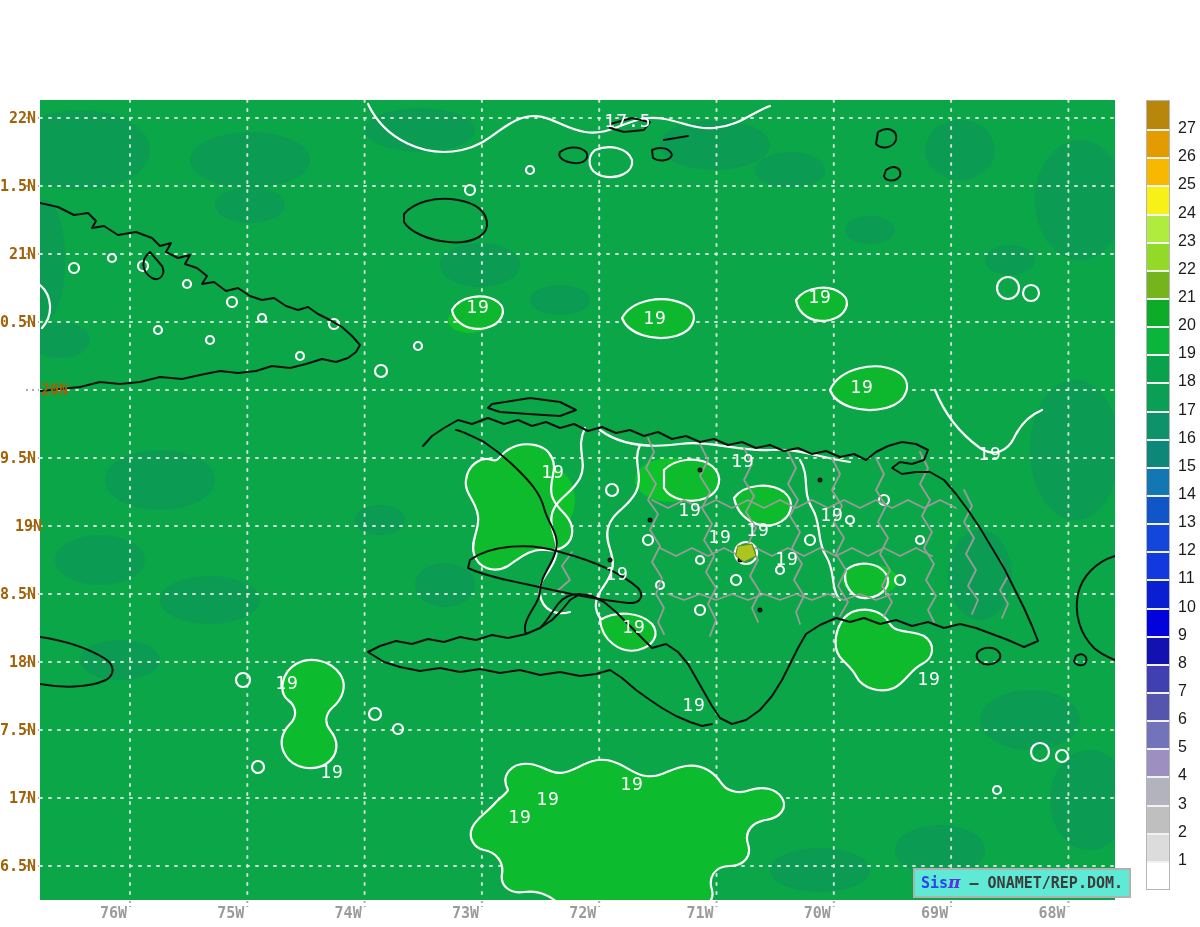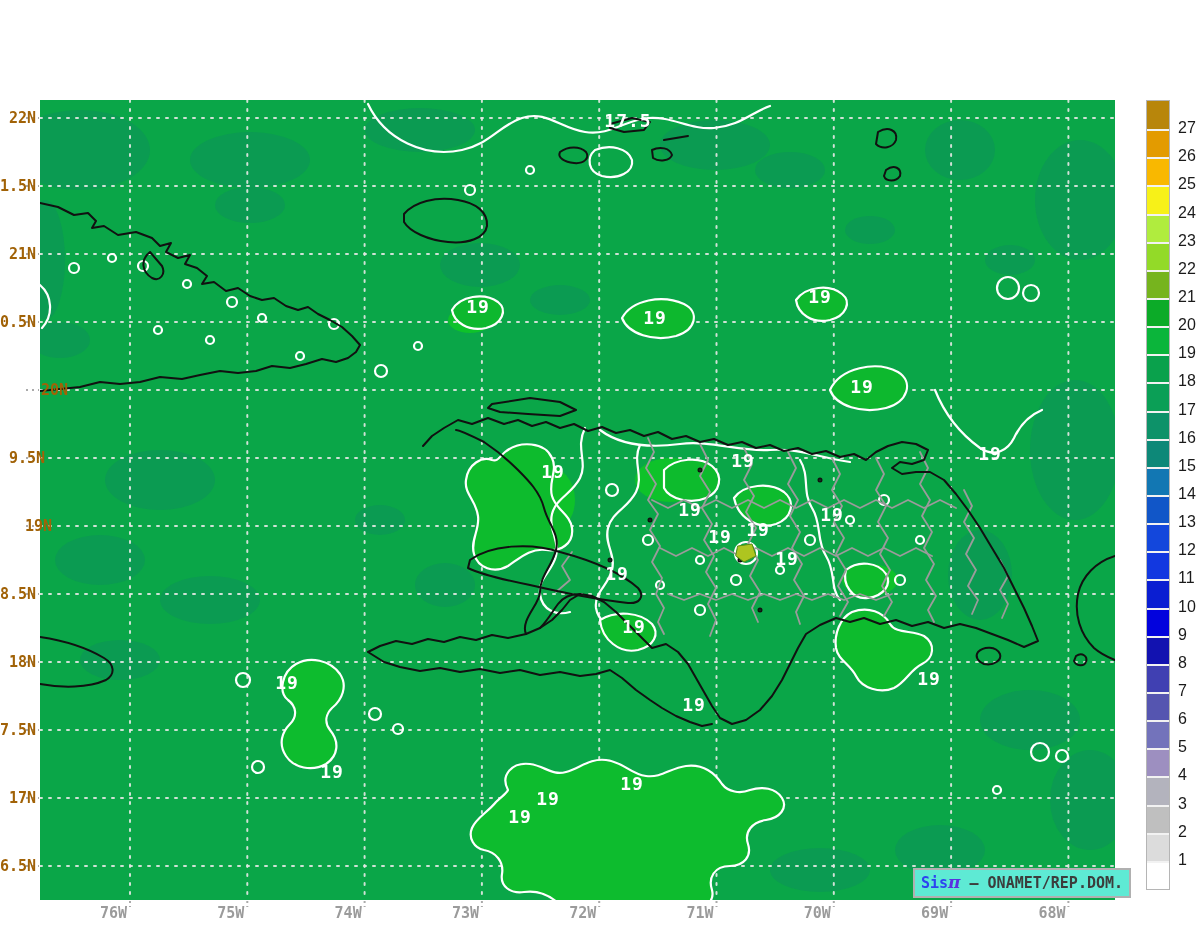--- a/index.html
+++ b/index.html
@@ -8,21 +8,21 @@
   .hdr{position:absolute;left:0;width:1200px;text-align:center;white-space:pre;}
   #title{top:6px;font-size:27px;letter-spacing:2px;color:#1a1a1a;font-weight:400;}
   #sub1{top:44px;font-size:16px;font-weight:bold;letter-spacing:0px;color:#2b2bf4;}
   #sub2{top:66px;font-size:15px;font-weight:bold;color:#2e9af4;}
   #map-wrap{position:absolute;left:0;top:0;width:1200px;height:927px;}
   .lat-label{position:absolute;left:0;width:36px;text-align:right;font-size:15px;
              font-weight:bold;color:#a16207;}
   .lon-label{position:absolute;width:60px;font-size:15px;
              font-weight:bold;color:#9b9b9b;}
   .contour-label{position:absolute;transform:translate(-50%,-50%);color:#ffffff;
-             font-size:18px;font-weight:bold;letter-spacing:1px;}
+             font-size:18px;font-weight:normal;letter-spacing:1px;}
   #colorbar{position:absolute;left:1146px;top:100px;width:24px;height:790px;
             border:1px solid #b5b5b5;background:#fff;box-sizing:border-box;}
   .cb-seg{width:100%;box-sizing:border-box;border-top:2px solid #f2f2f2;}
   .cb-seg:first-child{border-top:none;}
   .cb-label{position:absolute;left:1178px;width:40px;font-size:16px;color:#1a1a1a;
             font-family:"Liberation Sans",sans-serif;}
   #branding{position:absolute;left:913px;top:868px;width:214px;height:26px;background:#5eead4;
             border:2px solid #b0b0b0;font-size:15px;font-weight:bold;line-height:24px;
             text-align:center;white-space:pre;}
   #branding .b1{color:#2d43f0;}
@@ -262,22 +262,22 @@
         <div class="lon-label" style="left: 569.2px; top: 904px; width: 60px;">72W</div>
         <div class="lon-label" style="left: 686.5px; top: 904px; width: 60px;">71W</div>
         <div class="lon-label" style="left: 803.8px; top: 904px; width: 60px;">70W</div>
         <div class="lon-label" style="left: 921.1px; top: 904px; width: 60px;">69W</div>
         <div class="lon-label" style="left: 1038.4px; top: 904px; width: 60px;">68W</div>
         <div class="lat-label" style="left: 0px; top: 109px; width: 36px;">22N</div>
         <div class="lat-label" style="left: 0px; top: 177px; width: 36px;">1.5N</div>
         <div class="lat-label" style="left: 0px; top: 245px; width: 36px;">21N</div>
         <div class="lat-label" style="left: 0px; top: 313px; width: 36px;">0.5N</div>
         <div class="lat-label" style="left: 0px; top: 381px; width: 36px; padding-left: 32px;">20N</div>
-        <div class="lat-label" style="left: 0px; top: 449px; width: 36px; padding-left: 9px;">9.5N</div>
-        <div class="lat-label" style="left: 16px; top: 517px; width: 36px; text-align: right;">19N</div>
+        <div class="lat-label" style="left: 0px; top: 449px; width: 36px;">9.5N</div>
+        <div class="lat-label" style="left: 6px; top: 517px; width: 36px; text-align: right;">19N</div>
         <div class="lat-label" style="left: 0px; top: 585px; width: 36px;">8.5N</div>
         <div class="lat-label" style="left: 0px; top: 653px; width: 36px;">18N</div>
         <div class="lat-label" style="left: 0px; top: 721px; width: 36px;">7.5N</div>
         <div class="lat-label" style="left: 0px; top: 789px; width: 36px;">17N</div>
         <div class="lat-label" style="left: 0px; top: 857px; width: 36px;">6.5N</div>
       </div>
     <div id="contour-labels">
         <div class="contour-label" style="left: 628px; top: 120px;">17.5</div>
         <div class="contour-label" style="left: 478px; top: 306px;">19</div>
         <div class="contour-label" style="left: 655px; top: 317px;">19</div>

